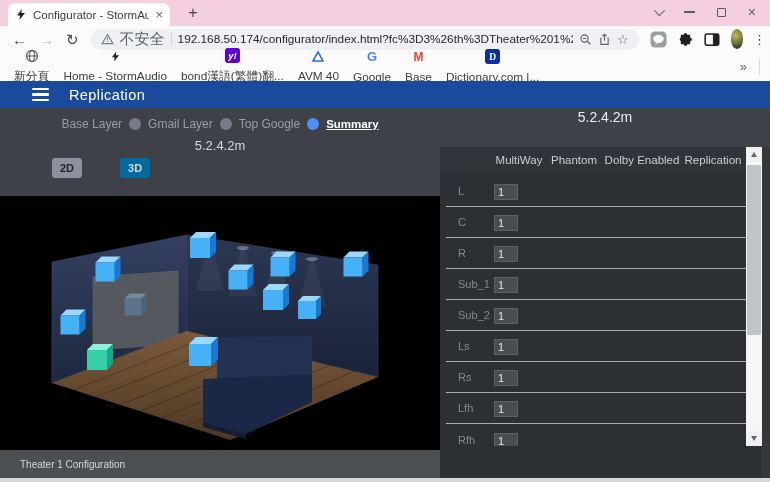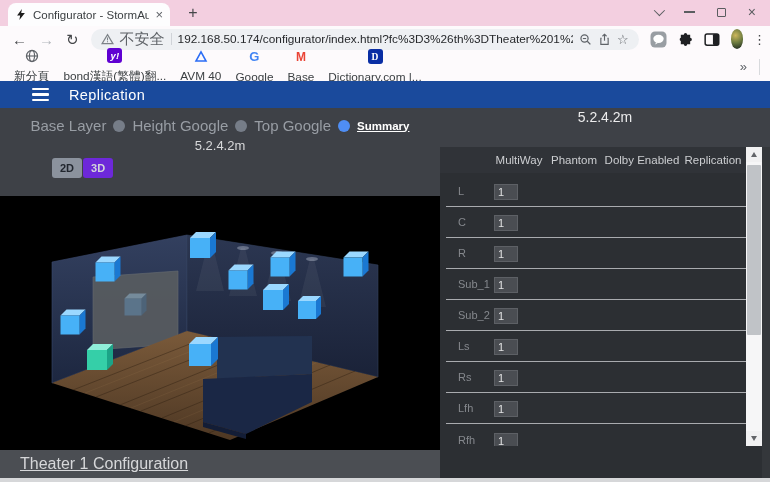--- a/index.html
+++ b/index.html
@@ -47,34 +47,34 @@
 
   
   .appheader{position:absolute;left:0;top:81px;width:770px;height:27px;background:#1a4a9c;
              display:flex;align-items:center;}
   .hamburger{margin-left:32px;display:flex;flex-direction:column;gap:3px;}
   .hamburger i{display:block;width:17px;height:2.6px;background:#fff;border-radius:1px;}
   .apptitle{margin-left:20px;color:#fff;font-size:14.5px;letter-spacing:.4px;}
 
   .subleft{position:absolute;left:0;top:108px;width:440px;height:88px;background:#3e4147;}
   .stepper{position:absolute;left:0;top:9px;width:100%;display:flex;align-items:center;justify-content:center;gap:7px;}
-  .step-label{font-size:15px;color:#989da4;}
+  .step-label{font-size:12px;color:#989da4;}
   .step-label.active{color:#fff;font-weight:bold;text-decoration:underline;font-size:11.5px;}
   .dot{width:12px;height:12px;border-radius:50%;background:#767d88;}
   .dot.active{background:#4f8ef5;}
   .cfgname-left{position:absolute;left:0;top:30px;width:100%;text-align:center;font-size:13px;color:#d8d9db;}
   .viewtoggle{position:absolute;left:52px;top:50px;display:flex;gap:1px;}
   .vbtn{padding:4px 8px;font-size:11px;font-weight:bold;border-radius:3px;}
   .vbtn.sel{background:#8b929d;color:#21262e;}
-  .vbtn.unsel{background:#6d28d9;color:#d3d5d9;}
+  .vbtn.unsel{background:#0369a1;color:#d3d5d9;margin-left:37px;}
 
   .canvas{position:absolute;left:0;top:196px;width:440px;height:254px;background:#000;}
   .captionbar{position:absolute;left:0;top:450px;width:440px;height:28px;background:#4b4e53;
               display:flex;align-items:center;}
-  .caption{margin-left:20px;font-size:16px;color:#d6d7d9;text-decoration:underline;}
+  .caption{margin-left:20px;font-size:10px;color:#d6d7d9;}
 
   
   .rightpanel{position:absolute;left:440px;top:108px;width:330px;height:370px;background:#2c2f33;}
   .sumhead{position:absolute;left:0;top:0;width:330px;height:39px;background:#3e4147;text-align:center;}
   .sum-title{margin-top:4px;font-size:11.5px;color:#a3a6ab;}
   .sum-cfg{margin-top:1px;font-size:14px;color:#ececed;}
   .thead{position:absolute;left:0;top:39px;width:330px;height:26px;background:#303338;
          display:grid;grid-template-columns:54px 50px 60px 76px 66px;align-items:center;}
   .th{font-size:11.5px;color:#ccced1;text-align:center;}
   .tbody{position:absolute;left:6px;top:65px;width:300px;height:273px;overflow:hidden;padding-top:3px;}
@@ -181,20 +181,26 @@
   <div class="bookmarks">
     <span class="bm">
       <svg width="14" height="14" viewBox="0 0 16 16">
           <circle cx="8" cy="8" r="6.3" fill="none" stroke="#5f6368" stroke-width="1.5"></circle>
           <line x1="1.7" y1="8" x2="14.3" y2="8" stroke="#5f6368" stroke-width="1.3"></line>
           <ellipse cx="8" cy="8" rx="2.9" ry="6.3" fill="none" stroke="#5f6368" stroke-width="1.3"></ellipse>
         </svg>
       <span>新分頁</span>
     </span>
     <span class="bm">
+      <svg width="11" height="13" viewBox="0 0 16 16">
+          <path d="M9.2 0.8 L2.8 9.2 h4.1 L5.8 15.2 L13.2 6 H8.3 Z" fill="#1c1c1c"></path>
+        </svg>
+      <span>Home - StormAudio</span>
+    </span>
+    <span class="bm">
       <span class="bm-badge" style="background:#6001d2;font-style:italic;">y!</span>
       <span>bond漢語(繁體)翻...</span>
     </span>
     <span class="bm">
       <svg width="14" height="13" viewBox="0 0 16 16">
           <path d="M8 2.2 L14.2 13.6 H1.8 Z" fill="none" stroke="#2a6cf5" stroke-width="1.9"></path>
         </svg>
       <span>AVM 40</span>
     </span>
     <span class="bm">
@@ -219,21 +225,21 @@
         <i></i>
         <i></i>
       </span>
     <span class="apptitle">Replication</span>
   </div>
 
   <div class="subleft">
     <div class="stepper">
       <span class="step-label">Base Layer</span>
       <span class="dot"></span>
-      <span class="step-label">Height Google</span>
+      <span class="step-label">Gmail Layer</span>
       <span class="dot"></span>
       <span class="step-label">Top Google</span>
       <span class="dot active"></span>
       <span class="step-label active">Summary</span>
     </div>
     <div class="cfgname-left">5.2.4.2m</div>
     <div class="viewtoggle">
       <span class="vbtn sel">2D</span>
       <span class="vbtn unsel">3D</span>
     </div>

